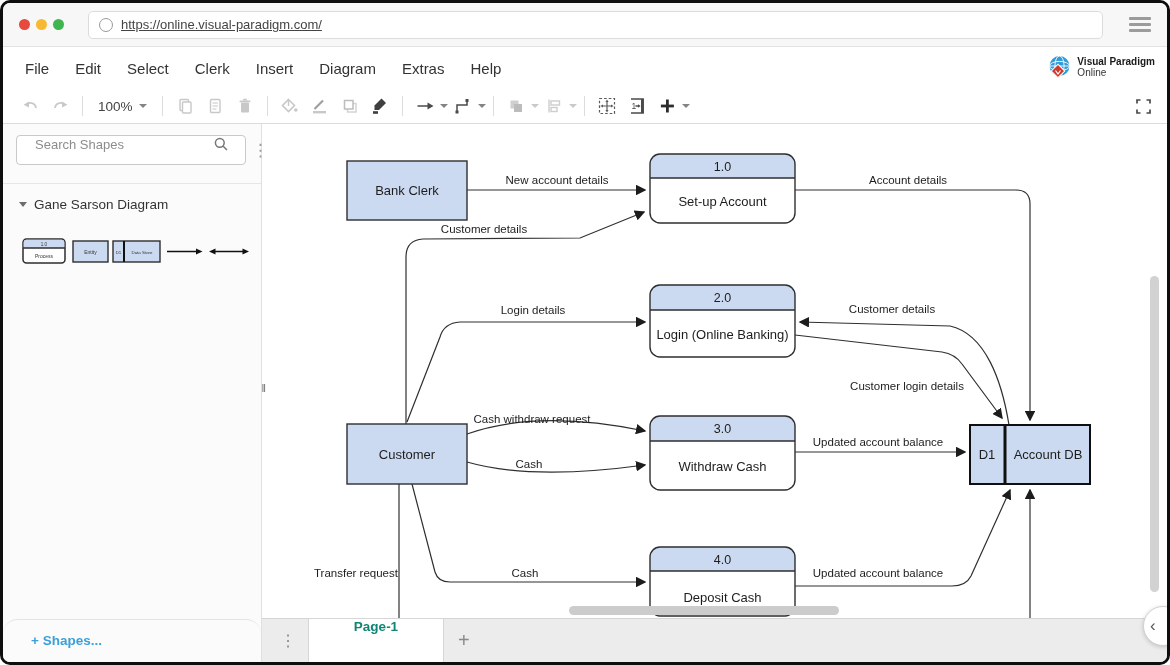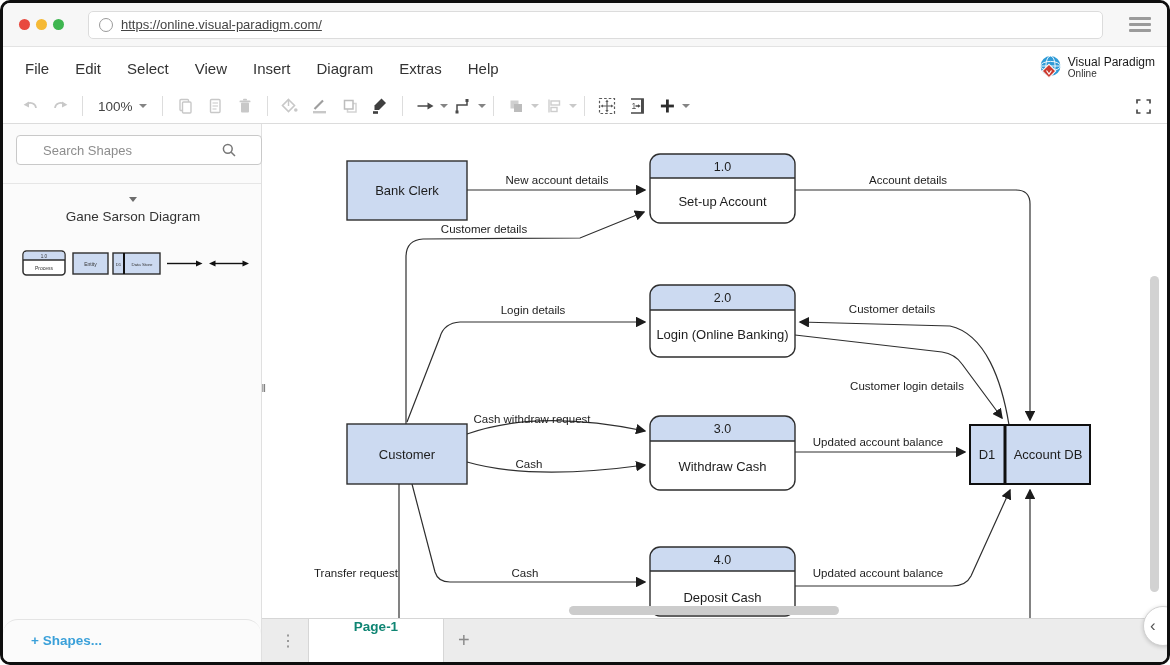--- a/index.html
+++ b/index.html
@@ -13,40 +13,40 @@
     display:flex;align-items:center;padding:0 10px;}
   .urlbar .circ{width:12px;height:12px;border:1.6px solid #9a9a9a;border-radius:50%;margin-right:8px;flex:0 0 auto;}
   .url-text{font-size:13px;color:#444;text-decoration:underline;}
   .hamburger{width:22px;margin-right:16px;display:flex;flex-direction:column;gap:3px;cursor:pointer;}
   .hamburger span{height:3.2px;background:#9b9b9b;border-radius:1px;}
   
   .menubar{height:42px;background:#fff;display:flex;align-items:center;padding-left:22px;gap:26px;flex:0 0 auto;position:relative;}
   .menu-item{font-size:15px;color:#333;cursor:pointer;}
   .vp-logo{position:absolute;right:12px;top:7px;display:flex;align-items:center;gap:4px;}
   .vp-logo-text{line-height:1;}
-  .vp-logo-text .l1{font-size:12px;font-weight:normal;color:#1a1a1a;}
+  .vp-logo-text .l1{font-size:10px;font-weight:bold;color:#1a1a1a;}
   .vp-logo-text .l2{font-size:10px;color:#333;margin-top:1px;}
   
   .toolbar{height:34px;background:#fff;border-bottom:1px solid #dcdcdc;display:flex;align-items:center;padding-left:12px;flex:0 0 auto;}
   .tb{display:flex;align-items:center;justify-content:center;height:26px;min-width:24px;margin:0 3px;cursor:pointer;}
   .tsep{width:1px;height:20px;background:#ddd;margin:0 7px;}
   .zoomsel{display:flex;align-items:center;gap:6px;font-size:13.5px;color:#444;margin:0 8px;cursor:pointer;justify-content:center;}
   .caret{width:0;height:0;border-left:4px solid transparent;border-right:4px solid transparent;border-top:4.5px solid #848484;display:inline-block;}
   .caret.dis{border-top-color:#c9c9c9;}
   .tb-fs{margin-left:auto;margin-right:12px;}
   
   .main{flex:1;display:flex;min-height:0;}
   .sidebar{width:258px;flex:0 0 auto;background:#fbfbfb;border-right:1px solid #e0e0e0;display:flex;flex-direction:column;position:relative;}
   .search-row{display:flex;align-items:center;margin:11px 6px 10px 13px;}
-  .search-box{flex:1;height:28px;background:#fff;border:1px solid #c9c9c9;border-radius:4px;display:flex;align-items:center;padding:0 24px;}
+  .search-box{flex:1;height:28px;background:#fff;border:1px solid #c9c9c9;border-radius:4px;display:flex;align-items:flex-start;padding:0 16px;}
   .search-box input{border:0;outline:0;flex:1;font-size:13px;color:#333;font-family:"Liberation Sans",sans-serif;background:transparent;}
   .search-box input::placeholder{color:#8d8d8d;}
   .vdots{color:#9a9a9a;font-size:17px;line-height:1;padding:0 6px;cursor:pointer;}
   .side-div{height:1px;background:#e6e6e6;margin-top:8px;}
-  .section-head{display:flex;align-items:center;gap:7px;padding:13px 14px 6px 16px;font-size:13.5px;color:#333;cursor:pointer;flex-direction:column;}
+  .section-head{display:flex;align-items:center;gap:7px;padding:13px 14px 6px 16px;font-size:13.5px;color:#333;cursor:pointer;}
   .tri{width:0;height:0;border-left:4.5px solid transparent;border-right:4.5px solid transparent;border-top:5.5px solid #6d6d6d;}
   .stencils{padding:14px 0 0 18px;}
   .shapes-link{margin-top:auto;border-top:1px solid #e4e4e4;padding:13px 0 14px 28px;font-size:13.5px;font-weight:bold;color:#3aa0d9;cursor:pointer;border-radius:15px;}
   .grip{position:absolute;right:-6px;top:258px;color:#666;font-size:11px;z-index:5;letter-spacing:1px;}
   
   .workarea{flex:1;display:flex;flex-direction:column;min-width:0;position:relative;}
   .canvas{flex:1;position:relative;background:#fff;overflow:hidden;}
   .hscroll{position:absolute;left:307px;bottom:3px;width:270px;height:9px;background:#ccc;border-radius:5px;}
   .vscroll{position:absolute;left:888px;top:152px;width:9px;height:316px;background:#d2d2d2;border-radius:5px;}
   
@@ -80,21 +80,21 @@
         <span></span>
         <span></span>
         <span></span>
       </div>
   </div>
 
   <div class="menubar">
     <span class="menu-item">File</span>
     <span class="menu-item">Edit</span>
     <span class="menu-item">Select</span>
-    <span class="menu-item">View</span>
+    <span class="menu-item">Clerk</span>
     <span class="menu-item">Insert</span>
     <span class="menu-item">Diagram</span>
     <span class="menu-item">Extras</span>
     <span class="menu-item">Help</span>
     <div class="vp-logo">
       <svg width="27" height="27" viewBox="0 0 27 27">
         <circle cx="13.5" cy="12" r="10" fill="#2f9bd7"></circle>
         <ellipse cx="13.5" cy="12" rx="4.6" ry="10" fill="none" stroke="#fff" stroke-width="0.9"></ellipse>
         <ellipse cx="13.5" cy="12" rx="10" ry="4.6" fill="none" stroke="#fff" stroke-width="0.9"></ellipse>
         <line x1="3.5" y1="12" x2="23.5" y2="12" stroke="#fff" stroke-width="0.9"></line>

